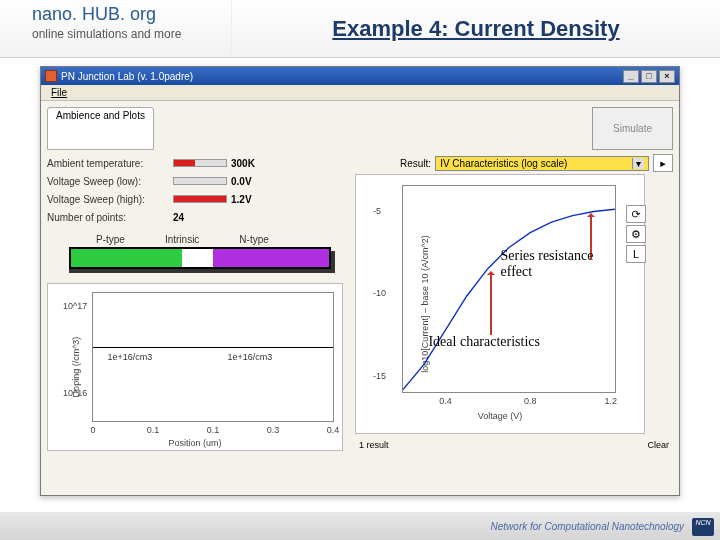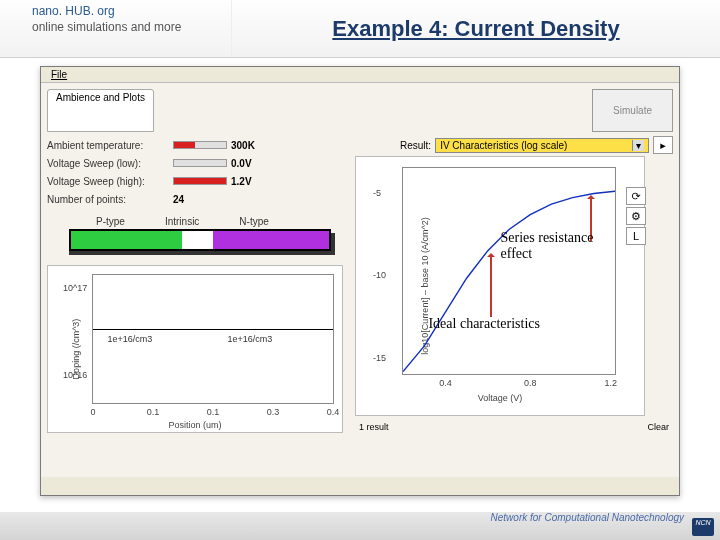--- a/index.html
+++ b/index.html
@@ -1,20 +1,20 @@
 <!DOCTYPE html>
 <html><head>
 <meta charset="utf-8">
 <style>
   * { box-sizing: border-box; margin: 0; padding: 0; }
   body { width: 720px; height: 540px; font-family: Verdana, Arial, sans-serif; background: #fff; overflow: hidden; }
 
   .slide-header { display: flex; height: 58px; border-bottom: 1px solid #d0d0d0; background: linear-gradient(#fefefe,#f2f2f2); }
   .brand { width: 232px; padding: 4px 10px 2px 32px; border-right: 1px solid #eee; }
-  .brand-logo { font-size: 12px; color: #2b5b8f; font-weight: 400; }
+  .brand-logo { font-size: 18px; color: #2b5b8f; font-weight: 400; }
   .brand-tag { font-size: 12px; color: #555; margin-top: 2px; }
   .slide-title { flex: 1; display:flex; align-items:center; justify-content:center; font-size: 22px; color: #1d3b6a; font-weight: bold; text-decoration: underline; }
 
   .app-window { position: absolute; left: 40px; top: 66px; width: 640px; height: 430px; border: 1px solid #7a7a7a; background: #ece9d8; box-shadow: 0 2px 6px rgba(0,0,0,0.25); font-size: 10px; }
   .titlebar { height: 18px; background: linear-gradient(#3a6fc8,#1b4ba0); color:#fff; display:flex; align-items:center; padding:0 4px; font-size: 10px; }
   .titlebar .win-icon { width:12px; height:12px; background:#e06030; margin-right:4px; border:1px solid #8a3010; }
   .titlebar .spacer { flex:1; }
   .titlebar .win-btn { width:16px; height:13px; background:#dcdcdc; border:1px solid #888; margin-left:2px; display:flex;align-items:center;justify-content:center;color:#222;font-size:9px;font-weight:bold; }
 
   .menubar { height:16px; background:#ece9d8; border-bottom:1px solid #bbb; padding-left:4px; display:flex; align-items:center; }
@@ -59,35 +59,43 @@
 
   .right-chart { position:relative; width:290px; height:260px; background:#fff; border:1px solid #bbb; margin-top:2px;}
   .right-chart .plot { position:absolute; left:46px; top:10px; right:28px; bottom:40px; border:1px solid #888;}
   .right-chart .ylab { position:absolute; left:0; top:50%; transform:translateY(-50%) rotate(-90deg); font-size:9px; color:#444;}
   .right-chart svg { position:absolute; inset:0; }
   .annot { position:absolute; font-family: Georgia, 'Times New Roman', serif; font-size:14px; color:#000;}
   .red-arrow { position:absolute; width:2px; background:#c0392b; }
   .red-arrow::before { content:""; position:absolute; top:-6px; left:-3px; border:4px solid transparent; border-bottom-color:#c0392b;}
   .status { display:flex; justify-content:space-between; font-size:9px; margin-top:6px; padding: 0 4px;}
 
-  .slide-footer { position:absolute; bottom:0; height:28px; width:720px; background:linear-gradient(#e8e8e8,#d4d4d4); display:flex; justify-content:flex-end; padding-right:36px; font-size:10px; font-style:italic; color:#4a6aa8;}
+  .slide-footer { position:absolute; bottom:0; height:28px; width:720px; background:linear-gradient(#e8e8e8,#d4d4d4); display:flex; align-items:center; justify-content:flex-end; padding-right:36px; font-size:10px; font-style:italic; color:#4a6aa8;}
   .ncn-badge { position:absolute; right:6px; bottom:4px; width:22px; height:18px; background:#1d3b6a; color:#fff; font-size:7px; text-align:center; line-height:9px; border-radius:2px; padding-top:0;}
 </style>
 </head>
 <body>
 
 <div class="slide-header">
   <div class="brand">
     <div class="brand-logo">nano. HUB. org</div>
     <div class="brand-tag">online simulations and more</div>
   </div>
   <div class="slide-title">Example 4: Current Density</div>
 </div>
 
 <div class="app-window">
+  <div class="titlebar">
+    <div class="win-icon"></div>
+    <span>PN Junction Lab (v. 1.0padre)</span>
+    <div class="spacer"></div>
+    <div class="win-btn">_</div>
+    <div class="win-btn">□</div>
+    <div class="win-btn">×</div>
+  </div>
   <div class="menubar">
     <span>File</span>
   </div>
   <div class="content">
     <div class="tabrow">
       <div class="tab">Ambience and Plots</div>
       <div class="sim-btn">Simulate</div>
     </div>
 
     <div class="cols">

